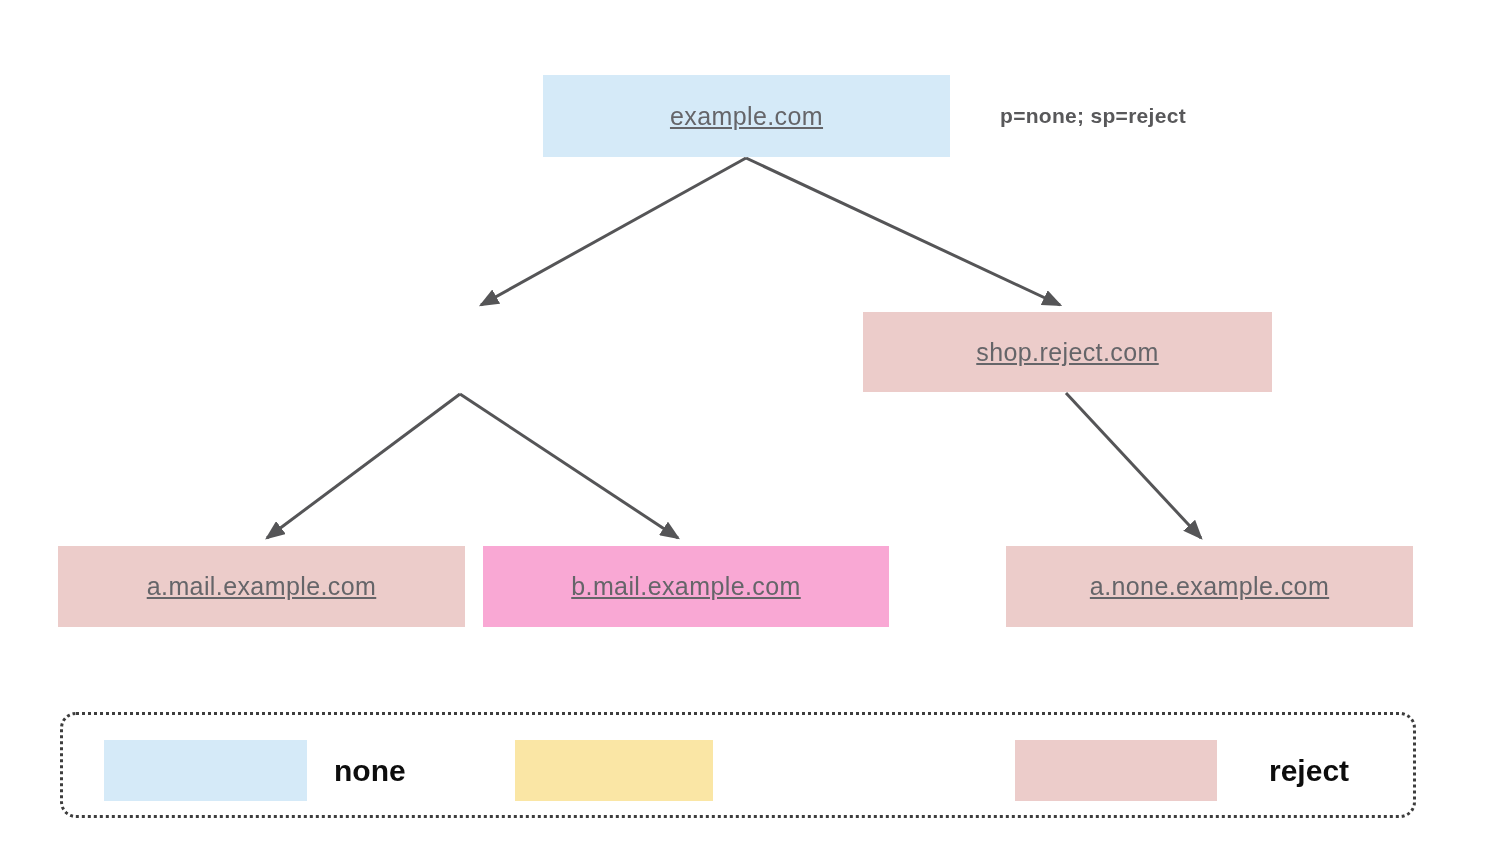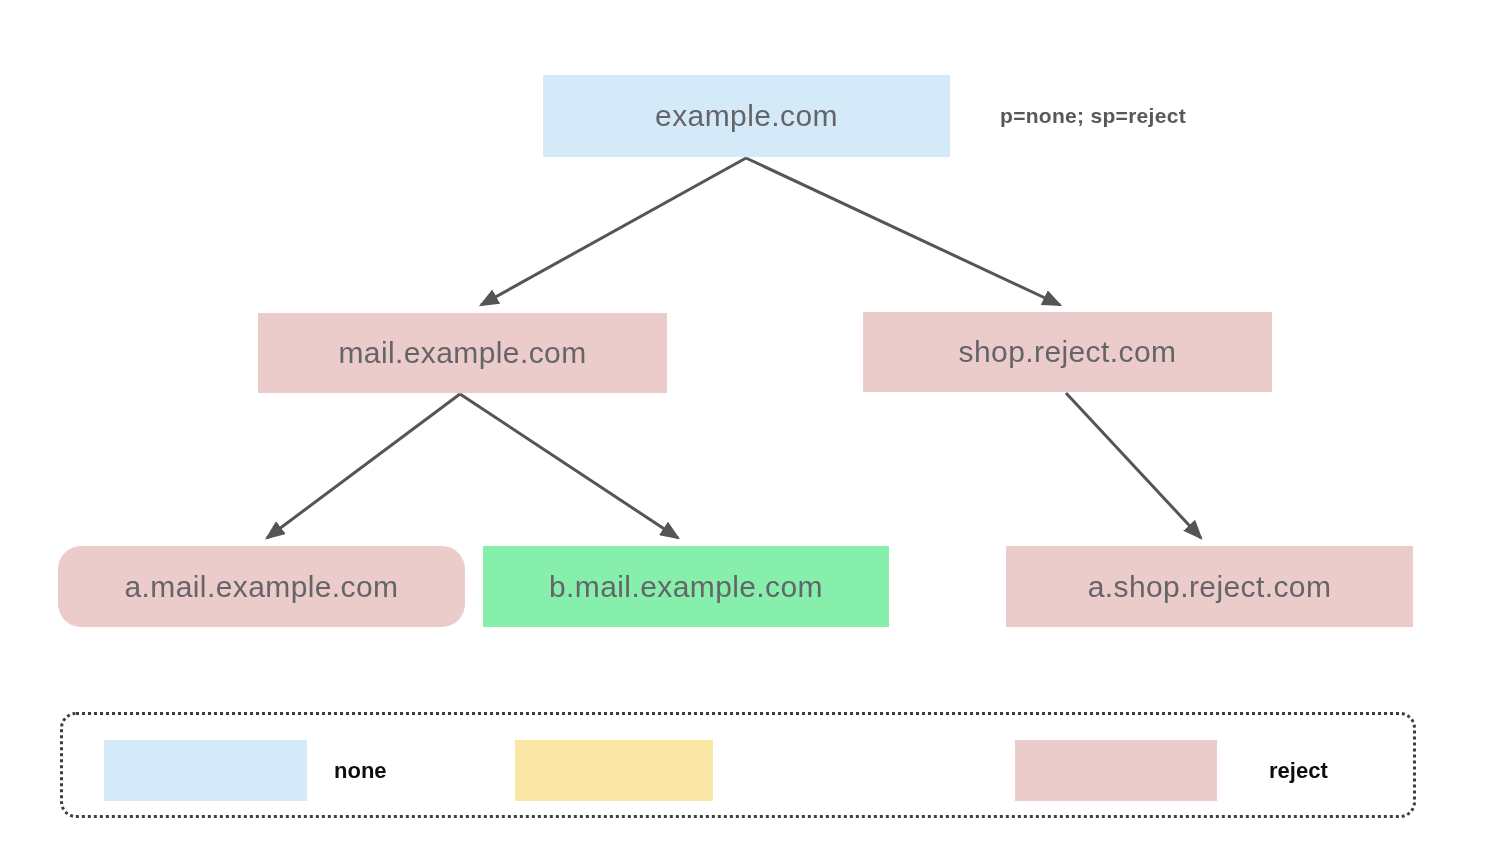--- a/index.html
+++ b/index.html
@@ -21,28 +21,29 @@
     top: 0;
     width: 1500px;
     height: 851px;
     pointer-events: none;
   }
   .node {
     position: absolute;
     display: flex;
     align-items: center;
     justify-content: center;
-    font-size: 30px;
+    font-size: 25px;
     letter-spacing: 0.4px;
     color: #656569;
+    text-decoration: underline;
   }
   .node-root        { left: 543px;  top: 75px;  width: 407px; height: 82px; }
   .node-mail        { left: 258px;  top: 313px; width: 409px; height: 80px; }
   .node-shop        { left: 863px;  top: 312px; width: 409px; height: 80px; }
-  .node-a-mail      { left: 58px;   top: 546px; width: 407px; height: 81px; border-radius: 23px; }
+  .node-a-mail      { left: 58px;   top: 546px; width: 407px; height: 81px; }
   .node-b-mail      { left: 483px;  top: 546px; width: 406px; height: 81px; }
   .node-a-shop      { left: 1006px; top: 546px; width: 407px; height: 81px; }
   .root-annotation {
     position: absolute;
     left: 1000px;
     top: 75px;
     height: 82px;
     display: flex;
     align-items: center;
     font-size: 21px;
@@ -66,21 +67,21 @@
     height: 61px;
   }
   .legend-swatch-none       { left: 41px;  width: 203px; }
   .legend-swatch-quarantine { left: 452px; width: 198px; }
   .legend-swatch-reject     { left: 952px; width: 202px; }
   .legend-label {
     position: absolute;
     top: 25px;
     height: 61px;
     line-height: 61px;
-    font-size: 22px;
+    font-size: 30px;
     font-weight: bold;
     color: #0d0d0d;
   }
   .legend-label-none       { left: 271px; }
   .legend-label-quarantine { left: 676px; }
   .legend-label-reject     { left: 1206px; }
 </style>
 </head>
 <body>
 
@@ -96,29 +97,28 @@
     <line x1="746" y1="158" x2="1060" y2="305" stroke-width="3" marker-end="url(#arrowhead)" stroke="#555557"></line>
     <line x1="460" y1="394" x2="267" y2="538" stroke-width="3" marker-end="url(#arrowhead)" stroke="#555557"></line>
     <line x1="460" y1="394" x2="678" y2="538" stroke-width="3" marker-end="url(#arrowhead)" stroke="#555557"></line>
     <line x1="1066" y1="393" x2="1201" y2="538" stroke-width="3" marker-end="url(#arrowhead)" stroke="#555557"></line>
   </svg>
 
   <div class="node node-root" style="background-color: rgb(213, 234, 248);">example.com</div>
 
   <div class="root-annotation">p=none; sp=reject</div>
 
-  <div class="node node-mail" style="background-color: rgb(236, 204, 202);">mail.example.com</div>
 
   <div class="node node-shop" style="background-color: rgb(236, 204, 202);">shop.reject.com</div>
 
   <div class="node node-a-mail" style="background-color: rgb(236, 204, 202);">a.mail.example.com</div>
 
-  <div class="node node-b-mail" style="background-color: #86efac; text-align: right;">b.mail.example.com</div>
+  <div class="node node-b-mail" style="background-color: #f9a8d4; text-align: right;">b.mail.example.com</div>
 
-  <div class="node node-a-shop" style="background-color: rgb(236, 204, 202);">a.shop.reject.com</div>
+  <div class="node node-a-shop" style="background-color: rgb(236, 204, 202);">a.none.example.com</div>
 
   <div class="legend">
     <div class="legend-swatch legend-swatch-none" style="background-color: rgb(213, 234, 248);"></div>
     <div class="legend-label legend-label-none">none</div>
 
     <div class="legend-swatch legend-swatch-quarantine" style="background-color: rgb(250, 230, 165);"></div>
 
     <div class="legend-swatch legend-swatch-reject" style="background-color: rgb(236, 204, 202);"></div>
     <div class="legend-label legend-label-reject">reject</div>
   </div>

